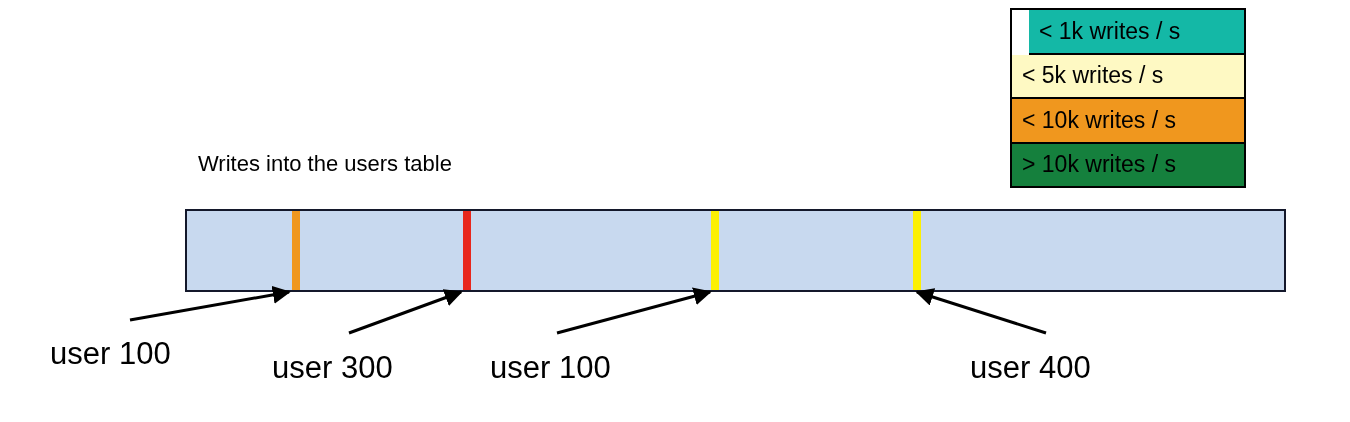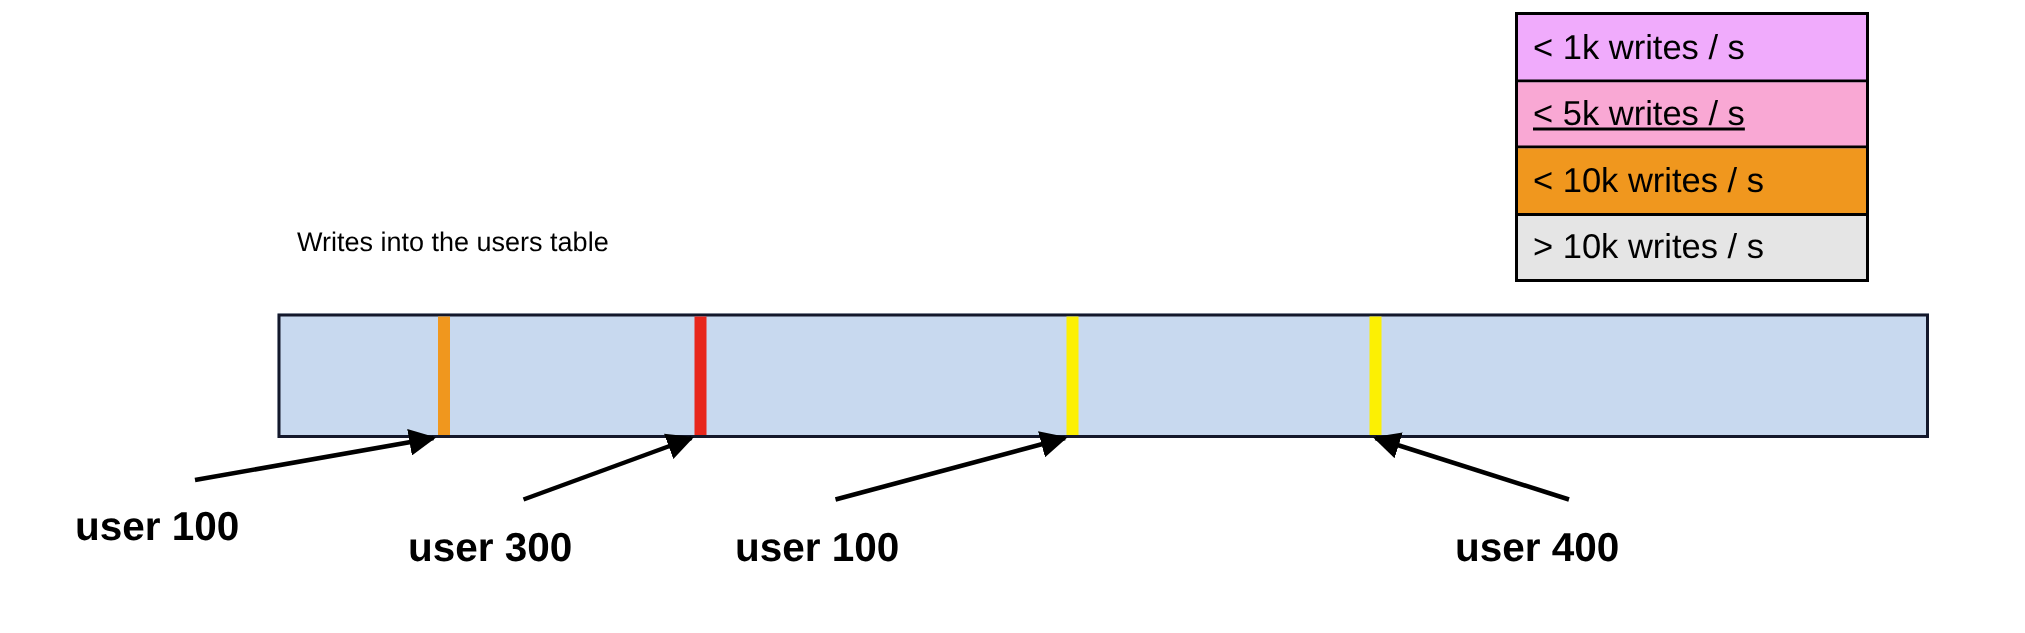--- a/index.html
+++ b/index.html
@@ -43,21 +43,21 @@
     line-height: 1;
     letter-spacing: 0px;
     white-space: nowrap;
   }
 
   
   #chart-title {
     position: absolute;
     left: 198px;
     top: 151px;
-    font-size: 18px;
+    font-size: 22px;
     line-height: 1.15;
     white-space: nowrap;
   }
 
   
   #bar {
     position: absolute;
     left: 185px;
     top: 209px;
     width: 1101px;
@@ -79,40 +79,39 @@
     left: 0;
     top: 0;
     width: 1350px;
     height: 422px;
     pointer-events: none;
   }
 
   
   .callout {
     position: absolute;
-    font-size: 27px;
+    font-size: 31px;
     line-height: 1.15;
     white-space: nowrap;
-    font-weight: bold;
   }
 </style>
 </head>
 <body>
 
 <div id="legend">
-  <div class="legend-row" style="background: #f0abfc;">
+  <div class="legend-row" style="background: #14b8a6; margin-left: 17px;">
     <span class="legend-label">&lt; 1k writes / s</span>
   </div>
-  <div class="legend-row" style="background: #f9a8d4; text-decoration: underline;">
+  <div class="legend-row" style="background: #fef9c3;">
     <span class="legend-label">&lt; 5k writes / s</span>
   </div>
   <div class="legend-row" style="background: rgb(240, 151, 30); text-align: center;">
     <span class="legend-label">&lt; 10k writes / s</span>
   </div>
-  <div class="legend-row" style="background: #e5e5e5; text-align: center;">
+  <div class="legend-row" style="background: #15803d; text-align: center;">
     <span class="legend-label">&gt; 10k writes / s</span>
   </div>
 </div>
 
 <div id="chart-title">Writes into the users table</div>
 
 <div id="bar" style="background: rgb(200, 217, 239); border-color: rgb(20, 24, 43);">
   <div class="marker" style="background: rgb(240, 151, 30); left: 9.6%;"></div>
   <div class="marker" style="background: rgb(232, 39, 28); left: 25.2%;"></div>
   <div class="marker" style="background: rgb(252, 240, 3); left: 47.8%;"></div>

